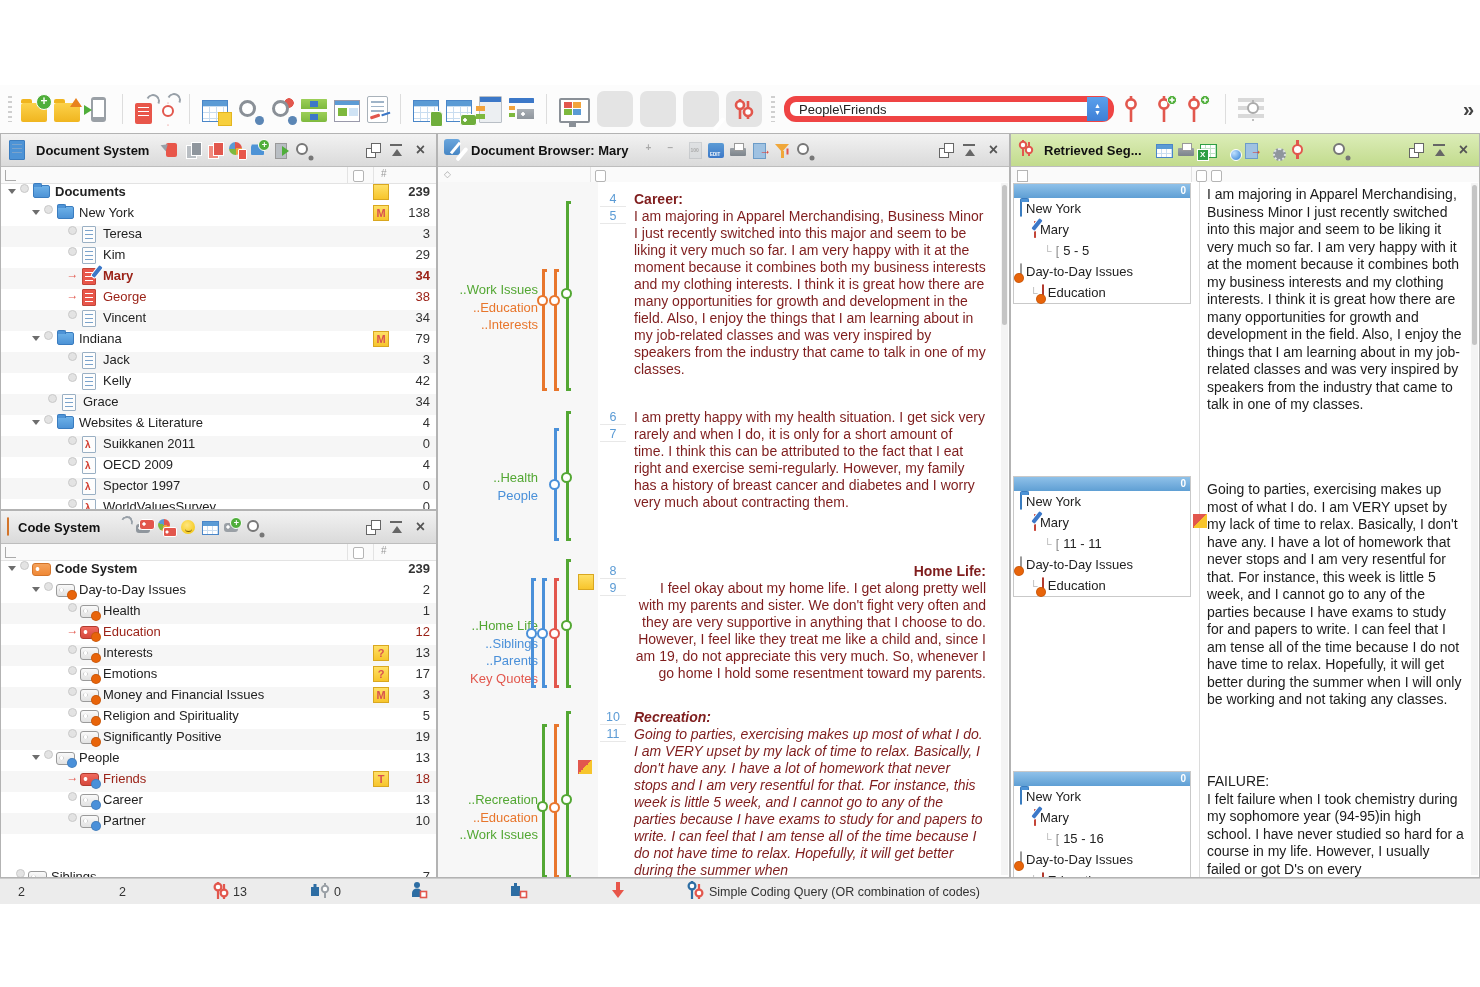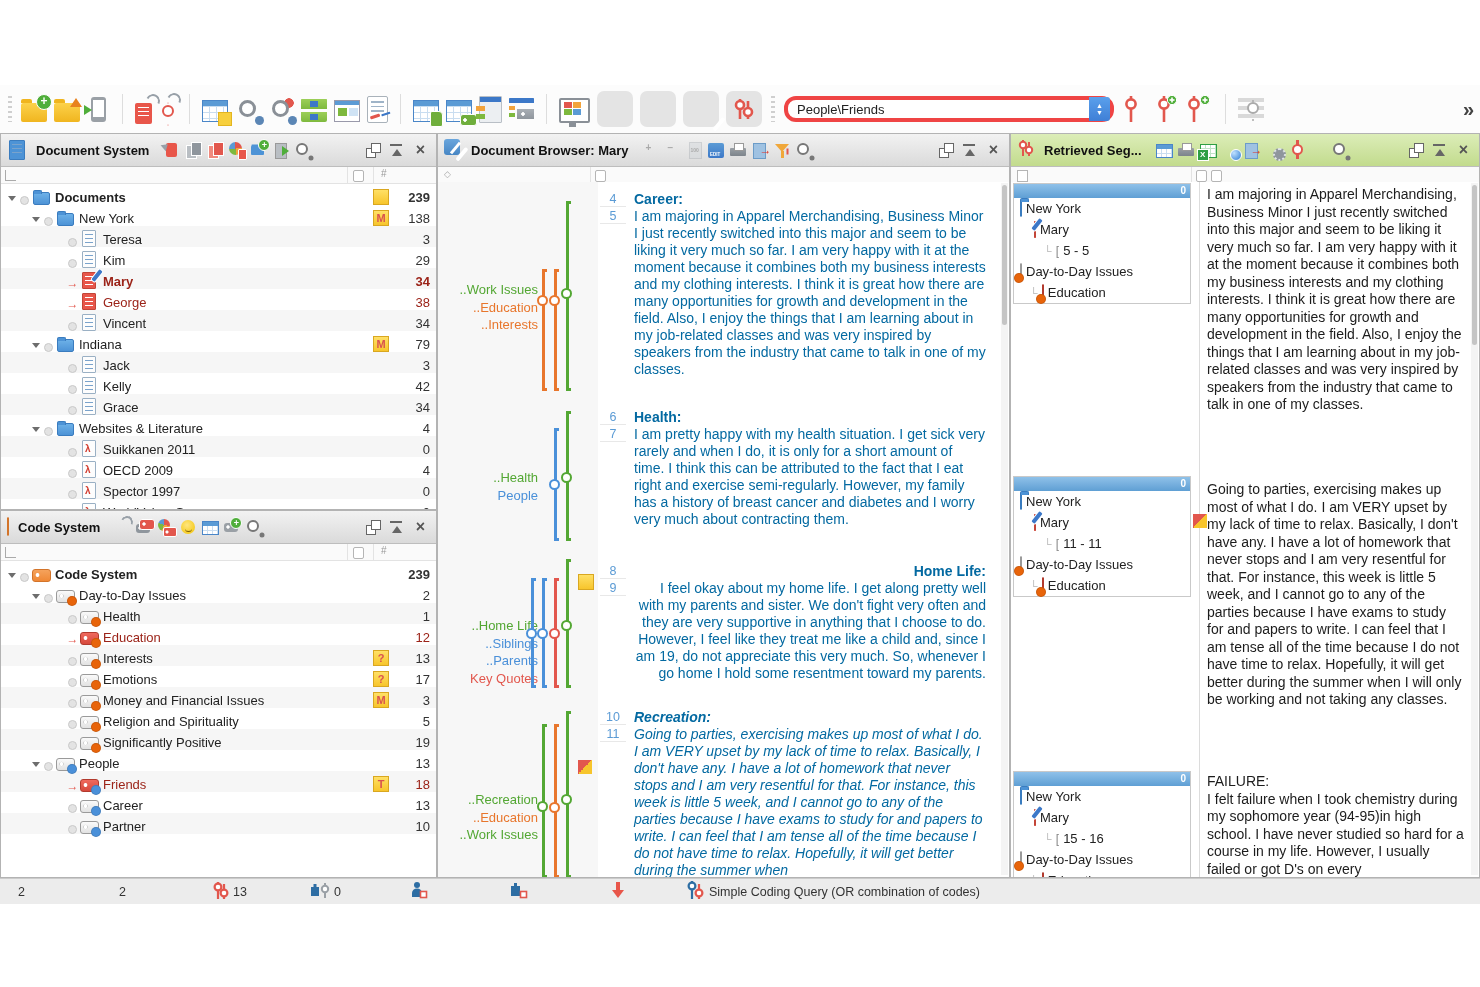--- a/index.html
+++ b/index.html
@@ -51,21 +51,21 @@
   .tb-monitor::after{content:"";position:absolute;left:8px;bottom:-6px;width:7px;height:4px;background:#8a9097}
   .tb-toggle{width:36px;height:36px;border-radius:7px;background:#e4e4e4;display:flex;align-items:center;justify-content:center}
   .tg-doc::before{content:"";width:16px;height:21px;background:linear-gradient(#6aa6dd,#4786c4);border-radius:2px 5px 2px 2px;box-shadow:inset 0 0 0 1px rgba(255,255,255,.35)}
   .tg-code::before{content:"";width:21px;height:14px;background:radial-gradient(circle at 5px 7px,#fff 2px,rgba(0,0,0,0) 2.6px),linear-gradient(#f5a452,#ee8427);border-radius:4px}
   .tg-edit{position:relative}
   .tg-edit::before{content:"";width:19px;height:19px;background:linear-gradient(#6aa6dd,#4786c4);border-radius:3px}
   .tg-edit::after{content:"";position:absolute;left:16px;top:7px;width:3.5px;height:16px;background:#fff;transform:rotate(40deg);border-radius:2px}
   .tb-feature{width:26px;height:24px;margin-top:2px;background:repeating-linear-gradient(to bottom,#d9d9d9 0 4px,rgba(0,0,0,0) 4px 8px)}
   .tb-feature::before{content:"";position:absolute;left:9px;top:4px;width:8px;height:8px;border:2.5px solid #aaa;border-radius:50%;background:#fff;box-shadow:0 12px 0 -5px #aaa,0 -7px 0 -5px #aaa}
   .tb-chevrons{font:bold 20px/26px "Liberation Sans",sans-serif;color:#444;padding:0 6px}
-  .combo{width:330px;height:26px;background:#fff;border:4px solid #ef4444;border-radius:12px;display:flex;align-items:center;font-size:13px;color:#222;padding-left:9px;box-sizing:border-box;cursor:pointer}
+  .combo{width:330px;height:26px;background:#fff;border:6px solid #ef4444;border-radius:12px;display:flex;align-items:center;font-size:13px;color:#222;padding-left:9px;box-sizing:border-box;cursor:pointer}
   .combo .stepper{margin-left:auto;width:21px;height:24px;background:linear-gradient(#5aa0ec,#3f7fd6);border-radius:0 3px 3px 0;display:flex;flex-direction:column;align-items:center;justify-content:center;color:#fff;font-size:7px;line-height:7px}
   .tbsvg{width:26px;height:28px}
 
   
   .panel{position:absolute;background:#fff;border:1px solid #b3b3b3;box-sizing:border-box;overflow:hidden}
   #p-docs{left:0;top:48px;width:437px;height:377px}
   #p-codes{left:0;top:425px;width:437px;height:368px}
   #p-browser{left:437px;top:48px;width:573px;height:745px}
   #p-retrieved{left:1010px;top:48px;width:470px;height:745px}
   .phead{height:32px;display:flex;align-items:center;background:linear-gradient(#f2f2f2,#dadada);border-bottom:1px solid #bdbdbd;padding:0 6px;gap:5px}
@@ -127,21 +127,21 @@
   .mi.lolli-sm{z-index:0}
   .mi.lolli-sm-plus::before{box-shadow:6px -2px 0 -1px #4fae3a}
   .mi.undock::before{left:3px;top:7px;width:8px;height:8px;border:1.5px solid #666;background:#fff}
   .mi.undock::after{left:8px;top:2px;width:8px;height:8px;border:1.5px solid #666;background:#fff}
   .mi.collapse::before{left:3px;top:3px;width:12px;height:2.5px;background:#666}
   .mi.collapse::after{left:4.5px;top:8px;border:5px solid transparent;border-bottom:7px solid #666;border-top:none}
   .mi.close{font:bold 16px/18px "Liberation Sans",sans-serif;color:#555;text-align:center}
 
   
   .tree{position:relative}
-  .trow{display:flex;align-items:flex-end;height:21px;font-size:13px;color:#222;padding-right:6px;cursor:default}
+  .trow{display:flex;align-items:flex-start;height:21px;font-size:13px;color:#222;padding-right:6px;cursor:default}
   .trow.stripe{background:#f6f6f6}
   .trow .slot{flex:0 0 13px;display:flex;justify-content:center;align-items:center}
   .tri{width:0;height:0;border:4px solid transparent;border-top:5.5px solid #6d6d6d;margin-top:5px}
   .dotc{width:7px;height:7px;border-radius:50%;background:#e3e3e3;border:1px solid #c9c9c9}
   .act-arrow{color:#e2574d;font-weight:bold;font-size:12px;line-height:12px}
   .t-ico{flex:0 0 20px;display:flex;justify-content:center}
   .tf{width:15px;height:11px;background:linear-gradient(#6db1e8,#4d93d6);border:1px solid #3a7cbf;border-radius:2px;position:relative;margin-top:1px}
   .tf::before{content:"";position:absolute;top:-3.5px;left:-1px;width:7px;height:3px;background:#4d93d6;border:1px solid #3a7cbf;border-bottom:none;border-radius:2px 2px 0 0}
   .td{width:12px;height:15px;background:#fdfdfd;border:1px solid #9ab0c4;border-radius:1px;position:relative}
   .td::before{content:"";position:absolute;left:2px;right:2px;top:3px;height:9px;background:repeating-linear-gradient(to bottom,#7aa3cc 0 1.5px,rgba(0,0,0,0) 1.5px 4px)}
@@ -163,21 +163,21 @@
   .trow .cnt{flex:0 0 36px;text-align:right;color:#333}
 
   
   .dbcontent{position:absolute;left:0;top:48px;right:0;bottom:0;overflow:hidden;background:#fff}
   .codepane{position:absolute;left:0;top:0;width:160px;height:100%;background:#f7f7f7;border-right:1px solid #ebebeb}
   .cgroup-label{position:absolute;left:0;width:100px;text-align:right;font-size:13px;line-height:17.5px;cursor:pointer}
   .cline{position:absolute;width:5px;border-left:3px solid;border-top:3px solid;border-bottom:3px solid;box-sizing:border-box;cursor:pointer}
   .cline i{position:absolute;left:-8px;width:7px;height:7px;border:2.5px solid;border-color:inherit;border-radius:50%;background:#fff;display:block}
   .numcol{position:absolute;left:160px;top:0;width:33px;height:100%;background:#fff}
   .pno{position:absolute;width:26px;text-align:center;font-size:12.5px;color:#5b9bd5;border-bottom:1px solid #e8e8e8;cursor:default}
-  .dsec{position:absolute;left:196px;width:352px;font-size:14px;line-height:17px;color:#0369a1}
+  .dsec{position:absolute;left:196px;width:352px;font-size:14px;line-height:17px;color:#7f1d1d}
   .dsec h4{margin:0;font-size:14px;line-height:17px}
   .strip-memo{position:absolute;width:14px;height:14px;background:linear-gradient(#ffe066,#f7c52c);border:1px solid #d9a720;cursor:pointer}
   .strip-corner{position:absolute;width:14px;height:14px;background:linear-gradient(135deg,#e2574d 50%,#f7c52c 50%);cursor:pointer}
   .vscroll{position:absolute;right:1px;top:49px;width:7px;bottom:2px;background:#f4f4f4}
   .vthumb{position:absolute;left:1px;width:5px;background:#c5c5c5;border-radius:3px}
 
   
   .rscontent{position:absolute;left:0;top:48px;right:0;bottom:0;overflow:hidden;background:#fff}
   .rsdivider{position:absolute;left:188px;top:0;bottom:0;width:1px;background:#dcdcdc}
   .segbox{position:absolute;left:2px;width:178px;background:#fff;border:1px solid #c9c9c9;box-sizing:border-box}
@@ -421,21 +421,21 @@
             <span class="slot">
               <span class="dotc"></span>
             </span>
             <span class="t-ico">
               <span class="td"></span>
             </span>
             <span class="lbl">Kelly</span>
             <span class="memoslot"></span>
             <span class="cnt">42</span>
           </div>
-          <div class="trow stripe" style="padding-left: 52px;">
+          <div class="trow stripe" style="padding-left: 32px;">
             <span class="slot"></span>
             <span class="slot">
               <span class="dotc"></span>
             </span>
             <span class="t-ico">
               <span class="td"></span>
             </span>
             <span class="lbl">Grace</span>
             <span class="memoslot"></span>
             <span class="cnt">34</span>
@@ -761,21 +761,20 @@
         <div class="numcol"></div>
       <span class="pno" style="left: 162px; top: 10px;">4</span>
           <span class="pno" style="left: 162px; top: 27px;">5</span>
           <div class="dsec" style="top: 9px;">
             <h4>Career:</h4>
             <div>I am majoring in Apparel Merchandising, Business Minor I just recently switched into this major and seem to be liking it very much so far. I am very happy with it at the moment because it combines both my business interests and my clothing interests. I think it is great how there are many opportunities for growth and development in the field. Also, I enjoy the things that I am learning about in my job-related classes and was very inspired by speakers from the industry that came to talk in one of my classes.</div>
           </div>
           <span class="pno" style="left: 162px; top: 228px;">6</span>
           <span class="pno" style="left: 162px; top: 245px;">7</span>
           <div class="dsec" style="top: 227px;">
-            <h4>Health:</h4>
             <div>I am pretty happy with my health situation. I get sick very rarely and when I do, it is only for a short amount of time. I think this can be attributed to the fact that I eat right and exercise semi-regularly. However, my family has a history of breast cancer and diabetes and I worry very much about contracting them.</div>
           </div>
           <span class="pno" style="left: 162px; top: 382px;">8</span>
           <span class="pno" style="left: 162px; top: 399px;">9</span>
           <div class="dsec" style="top: 381px; text-align: right;">
             <h4>Home Life:</h4>
             <div>I feel okay about my home life. I get along pretty well with my parents and sister. We don't fight very often and they are very supportive in anything that I choose to do. However, I feel like they treat me like a child and, since I am 19, do not appreciate this very much.  So, whenever I go home I hold some resentment toward my parents.</div>
           </div>
           <span class="pno" style="left: 162px; top: 528px;">10</span>
           <span class="pno" style="left: 162px; top: 545px;">11</span>

